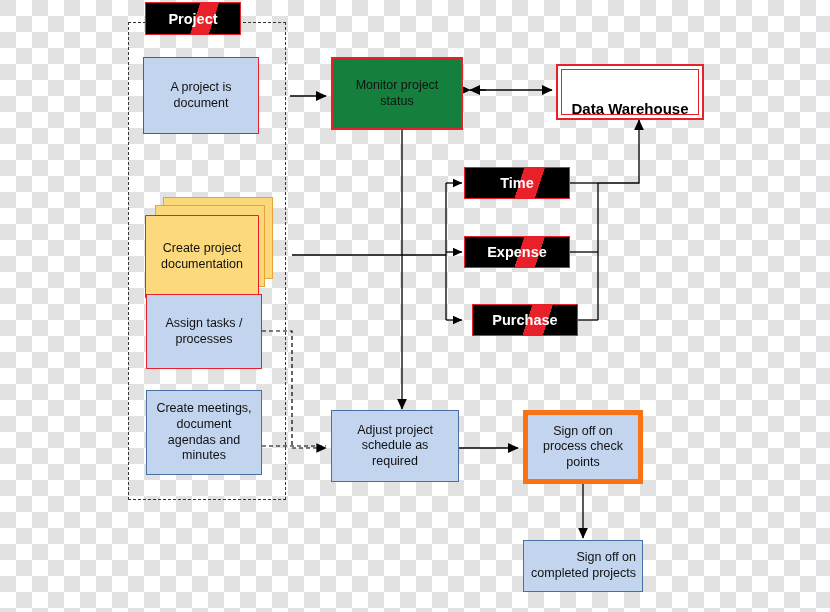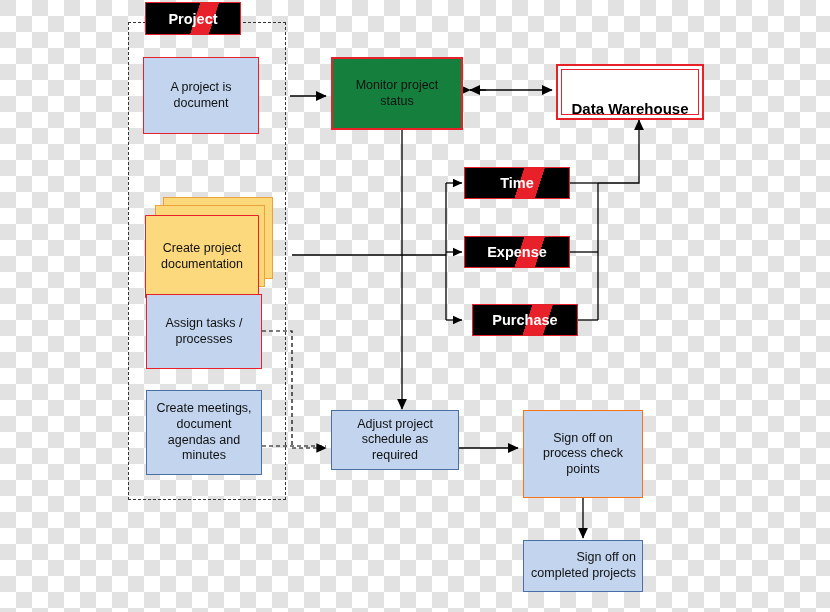--- a/index.html
+++ b/index.html
@@ -170,25 +170,25 @@
   <div class="node banner" style="left:464px;top:167px;width:106px;height:32px;">
     <div class="slash"></div>
     <span class="lbl">Time</span>
   </div>
 
   <div class="node banner" style="left:464px;top:304px;width:106px;height:32px;margin-left:8px;">
     <div class="slash"></div>
     <span class="lbl">Purchase</span>
   </div>
 
-  <div class="node blue" style="left:331px;top:410px;width:128px;height:60px;border:1px solid #4a6fa5;">
+  <div class="node blue" style="left:331px;top:410px;width:128px;height:72px;border:1px solid #4a6fa5;">
     <span>Adjust project schedule as required</span>
   </div>
 
-  <div class="node blue" style="left:523px;top:410px;width:120px;height:88px;border:1px solid #f97316;">
+  <div class="node blue" style="left:523px;top:410px;width:120px;height:74px;border:5px solid #f97316;">
     <span>Sign off on process check points</span>
   </div>
 
   <div class="node blue" style="left:523px;top:540px;width:120px;height:52px;border:1px solid #4a6fa5;text-align:right;">
     <span>Sign off on completed projects</span>
   </div>
 
 </div>
 
 </body></html>

